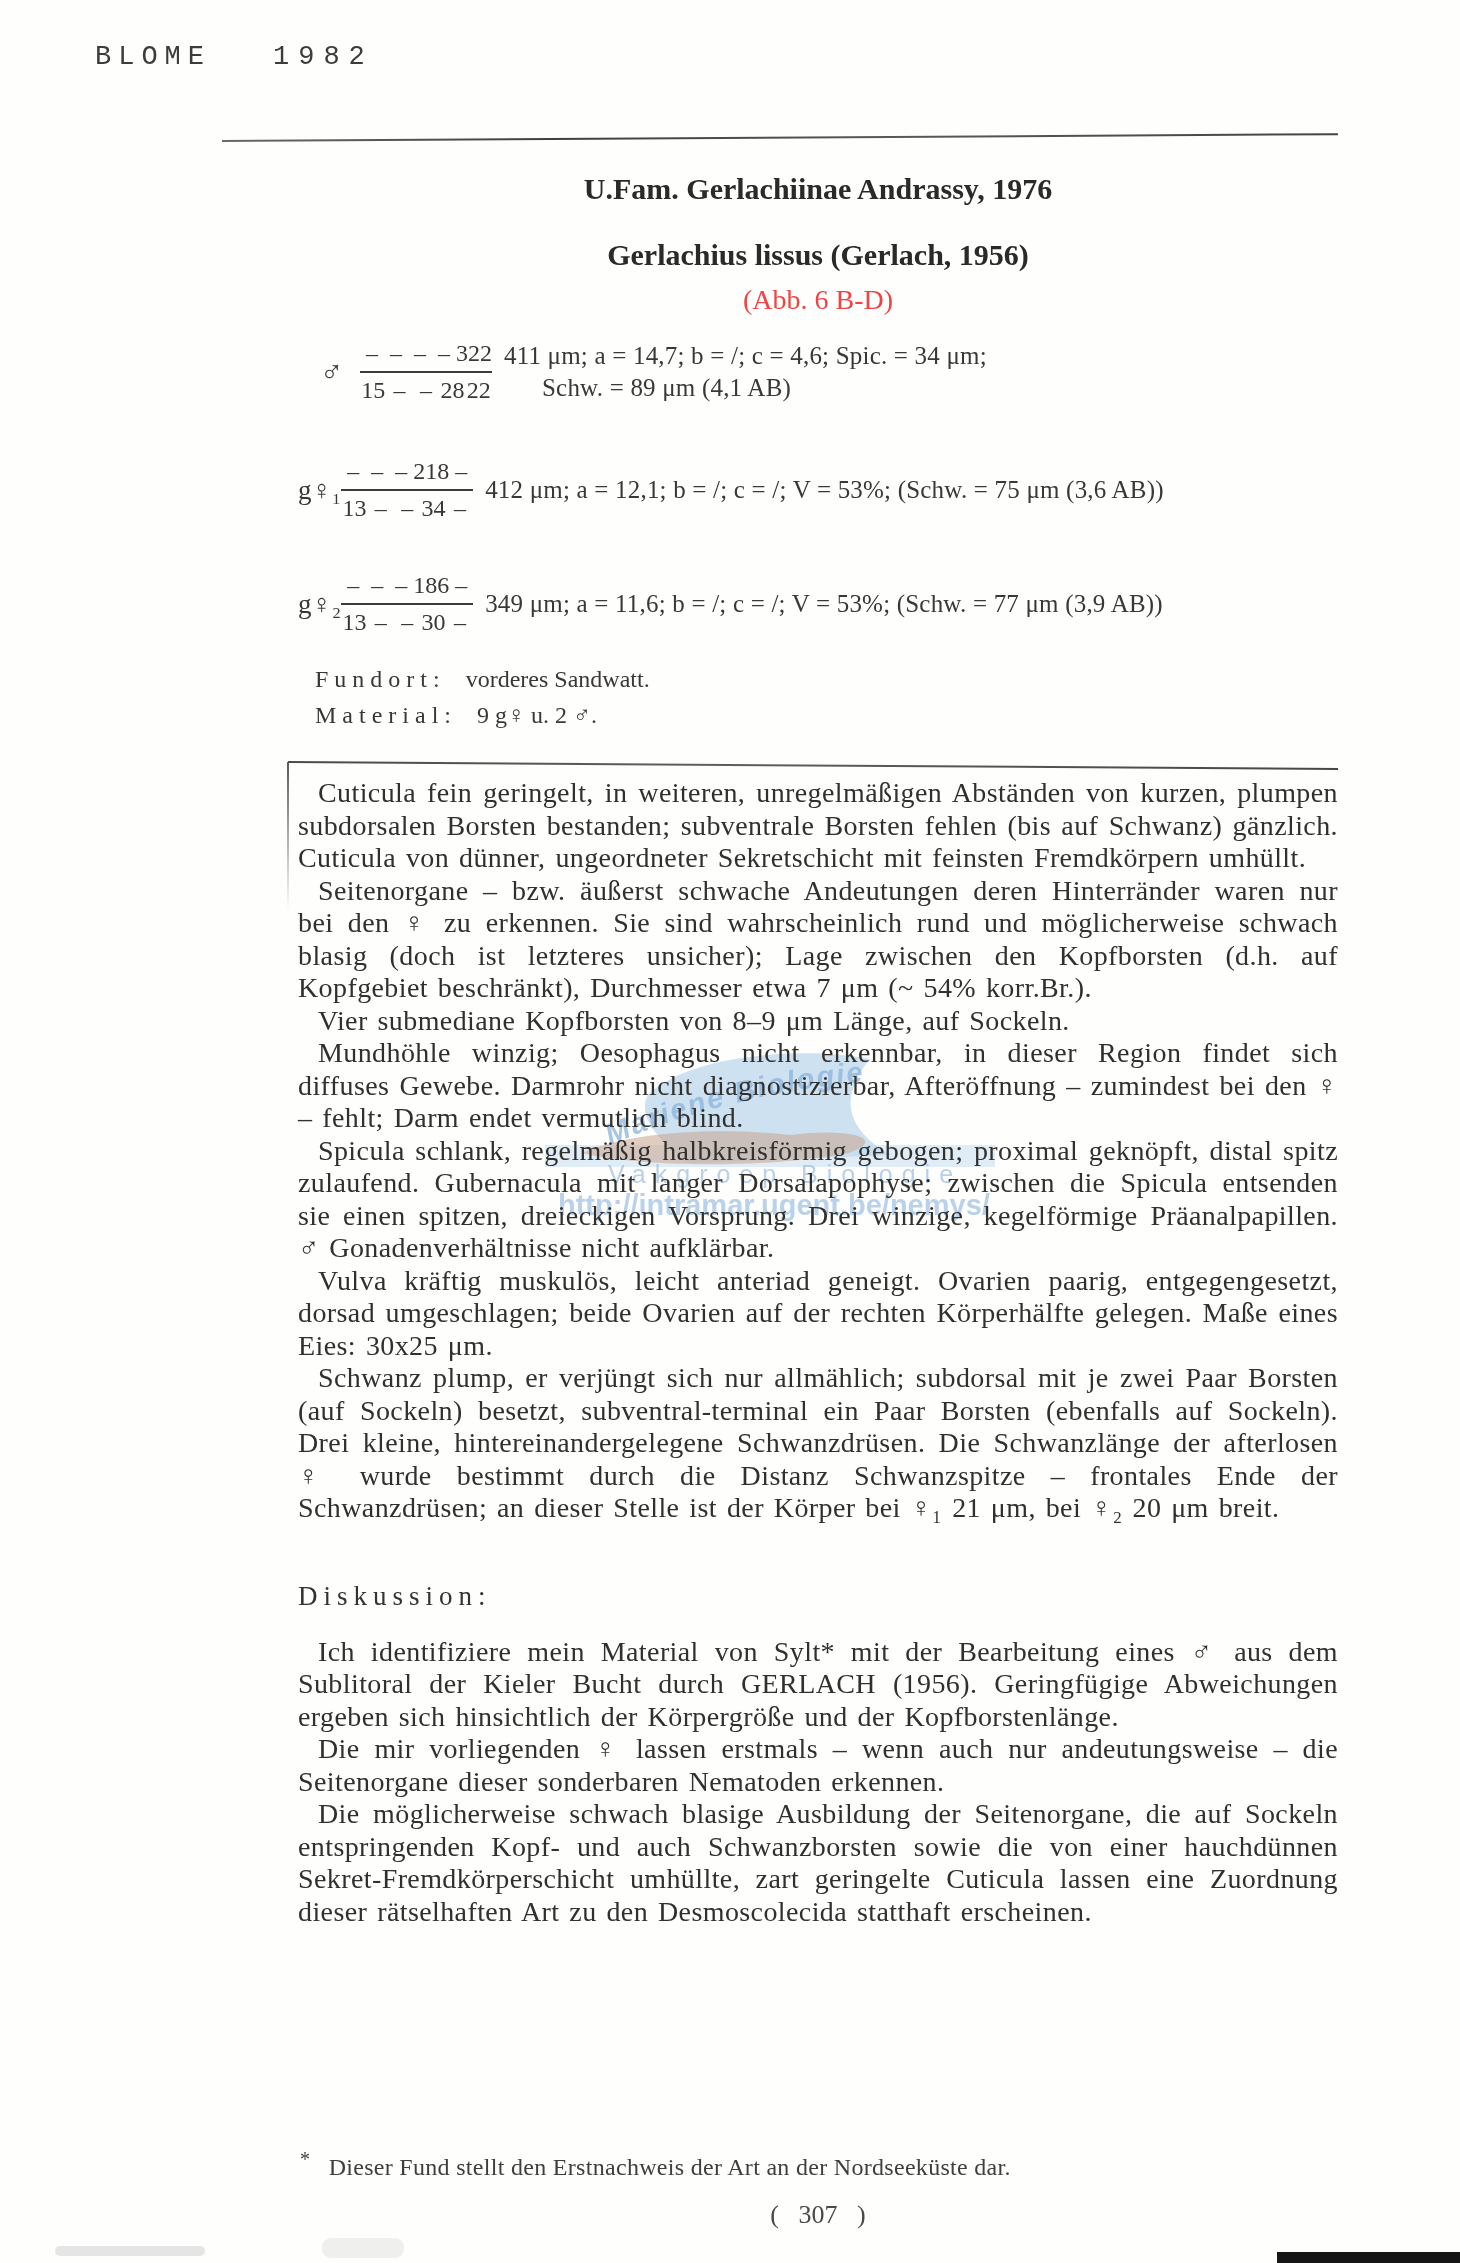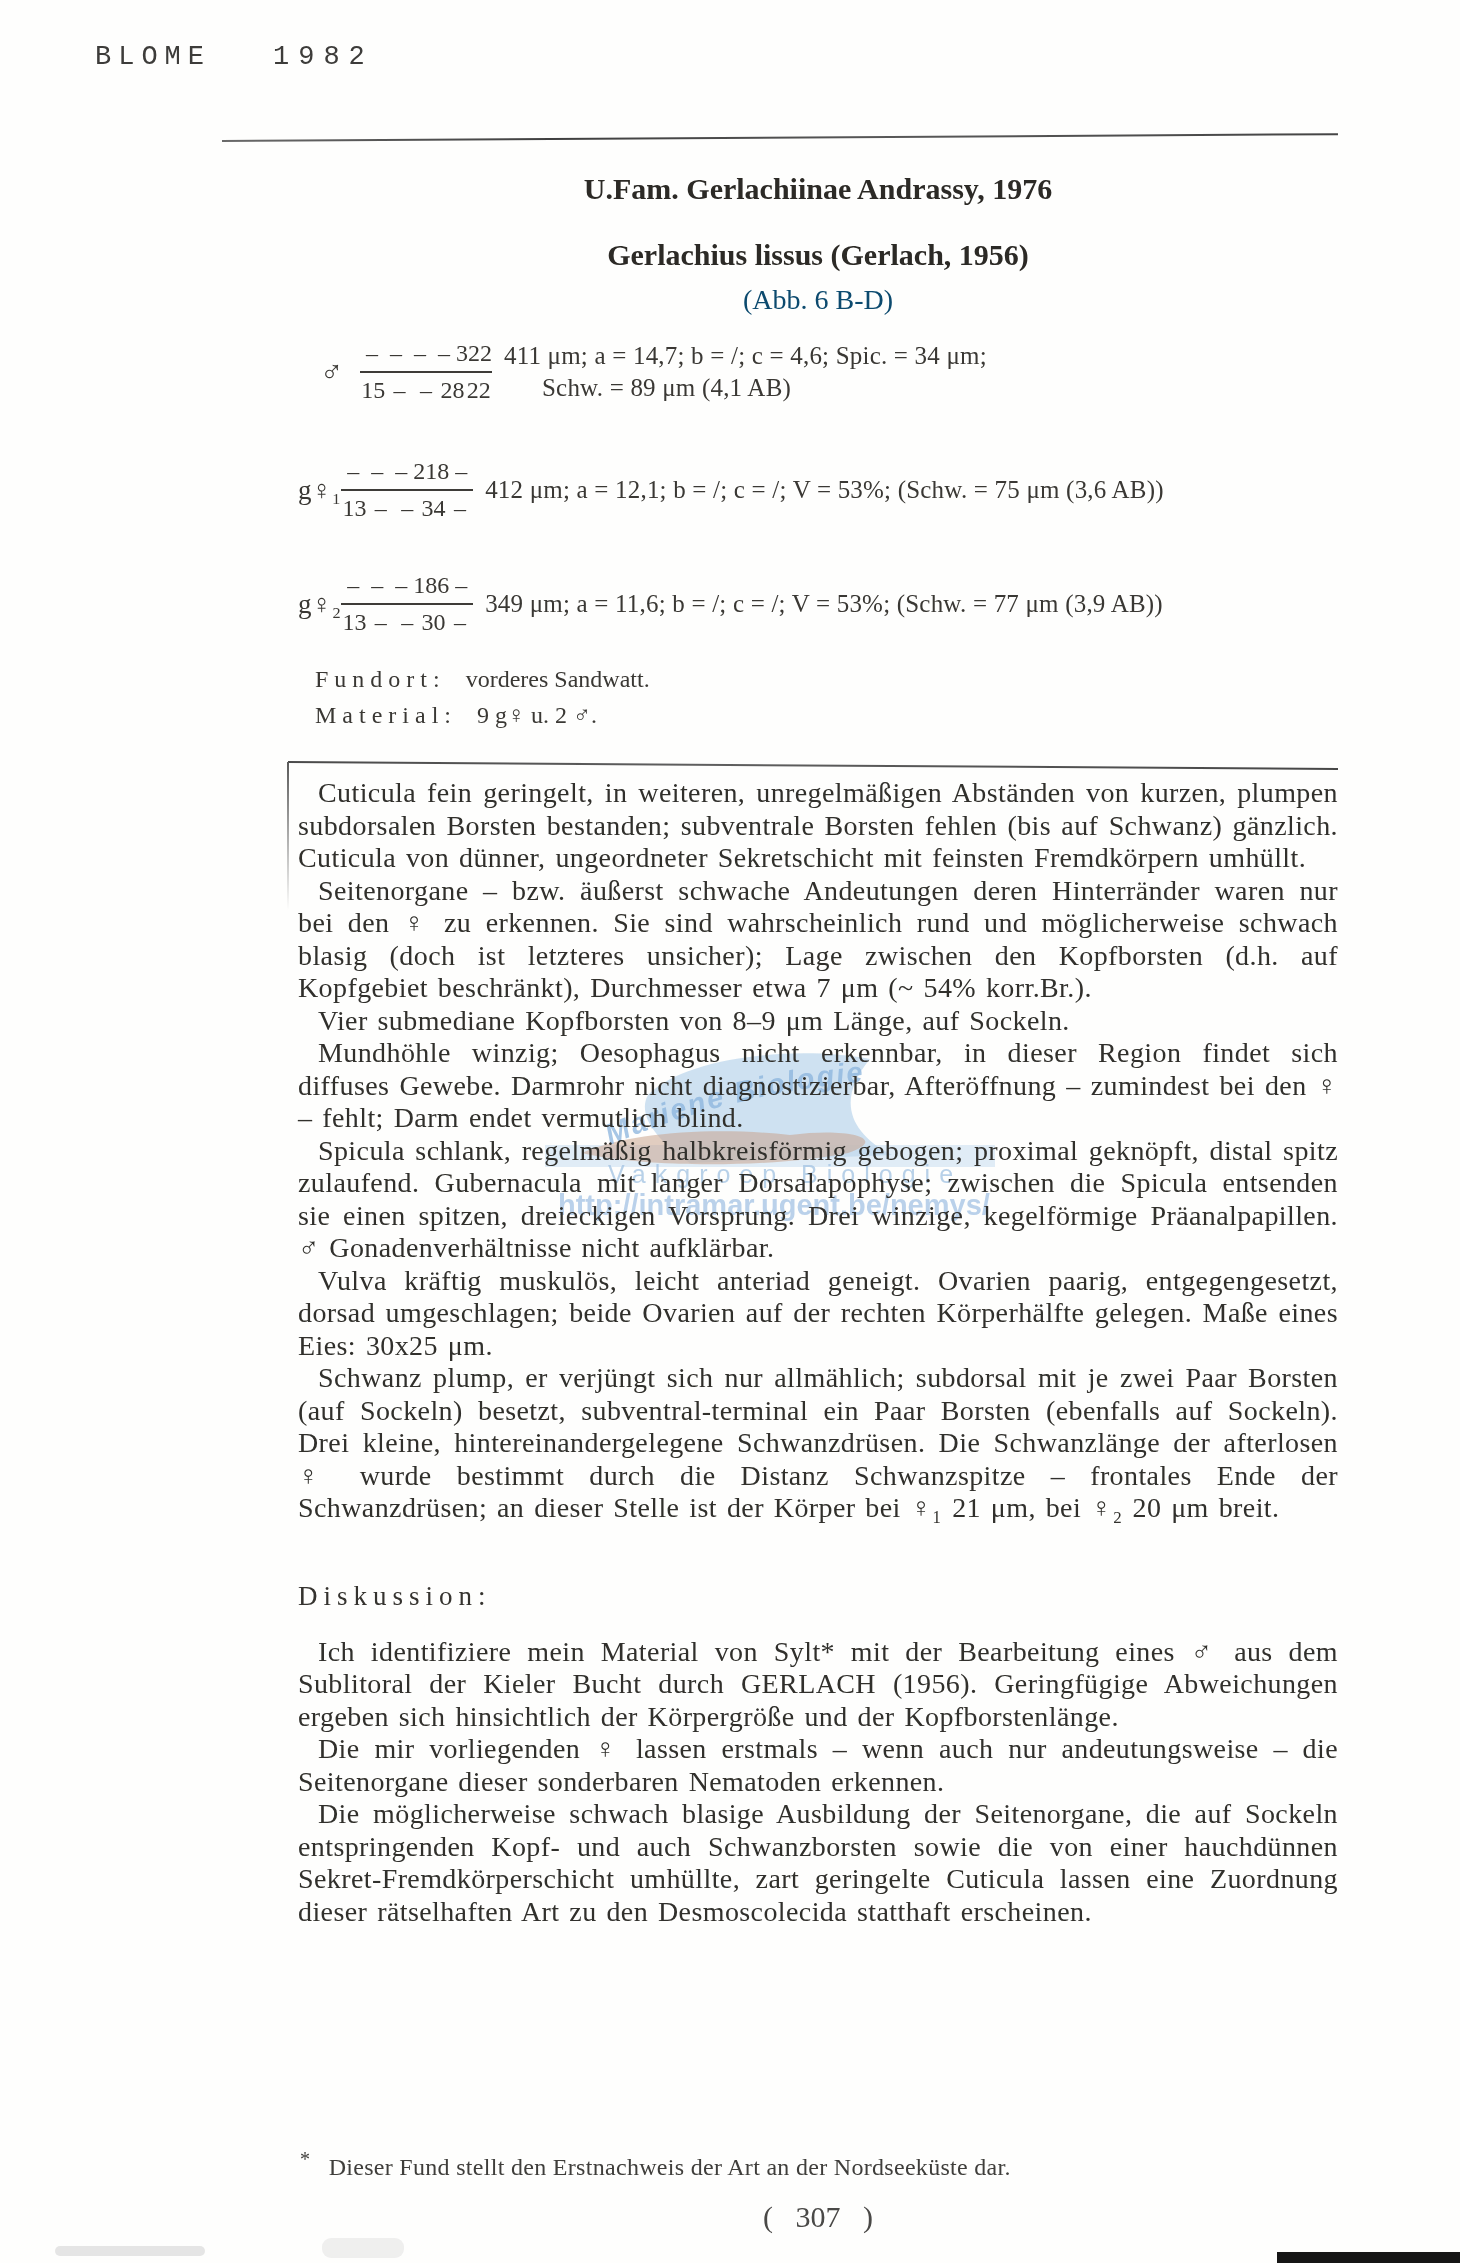--- a/index.html
+++ b/index.html
@@ -19,21 +19,21 @@
   .header .year { letter-spacing:9px; }
   .rule-top {
     position:absolute; left:222px; top:140px; width:1116px; height:2px;
     background:linear-gradient(90deg,#6a6a6a,#3f3f3f 30%,#585858 60%,#454545);
     transform:rotate(-0.35deg); transform-origin:left center;
   }
   
   .titles { position:absolute; left:298px; top:172px; width:1040px; text-align:center; }
   .titles .t1 { font-weight:bold; font-size:30px; color:#2c2a26; margin:0 0 32px 0; }
   .titles .t2 { font-weight:bold; font-size:30px; color:#2c2a26; margin:0 0 5px 0; }
-  .titles .t3 { font-size:28px; margin:12px; color:#0c4a6e; }
+  .titles .t3 { font-size:28px; margin:12px; color:#ef4444; }
   
   .formula { position:absolute; display:flex; align-items:center; }
   .formula .sym { font-size:31px; color:#3a3834; min-width:40px; text-align:left; }
   .formula .sym.gsym { font-size:27px; }
   .fraction { display:inline-flex; flex-direction:column; width:132px; margin-right:12px; }
   .frow { display:flex; }
   .frow span { flex:1; text-align:center; font-size:24px; color:#3a3834; }
   .frow.num { border-bottom:2px solid #3e3c38; padding-bottom:4px; }
   .frow.den { padding-top:4px; }
   .ftext { font-size:25px; line-height:32px; color:#3a3834; letter-spacing:0.2px; }
@@ -67,21 +67,21 @@
   
   .watermark { position:absolute; left:540px; top:1035px; z-index:1; }
   
   .footnote {
     position:absolute; left:300px; top:2148px; width:1000px;
     font-size:24px; color:#3f3e3b; letter-spacing:0.3px;
   }
   .footnote .mark { vertical-align:super; font-size:20px; margin-right:12px; }
   .pagenum {
     position:absolute; left:298px; top:2200px; width:1040px; text-align:center;
-    font-size:30px; color:#4a4947; white-space:pre;
+    font-size:26px; color:#4a4947; white-space:pre;
   }
   
   .bar-bottom-right { position:absolute; left:1277px; top:2252px; width:183px; height:11px; background:#161616; }
   .smudge1 { position:absolute; left:55px; top:2246px; width:150px; height:10px; background:#dadada; border-radius:5px; opacity:.7; }
   .smudge2 { position:absolute; left:322px; top:2238px; width:82px; height:20px; background:#e4e4e4; border-radius:9px; opacity:.6; }
 </style>
 </head>
 <body>
 
 <div class="page">

